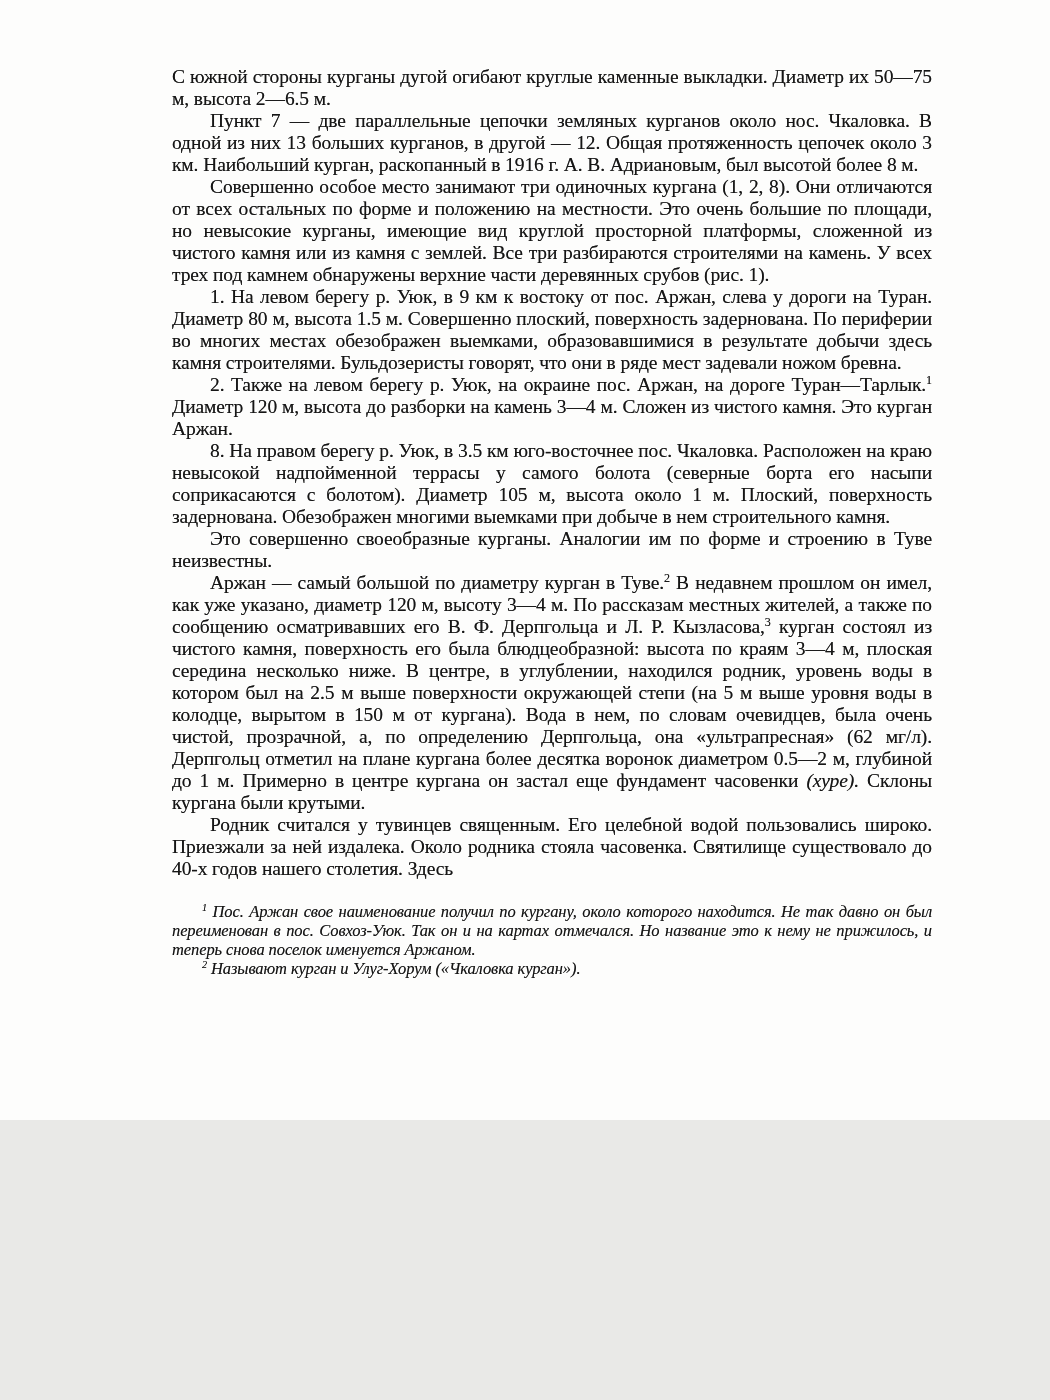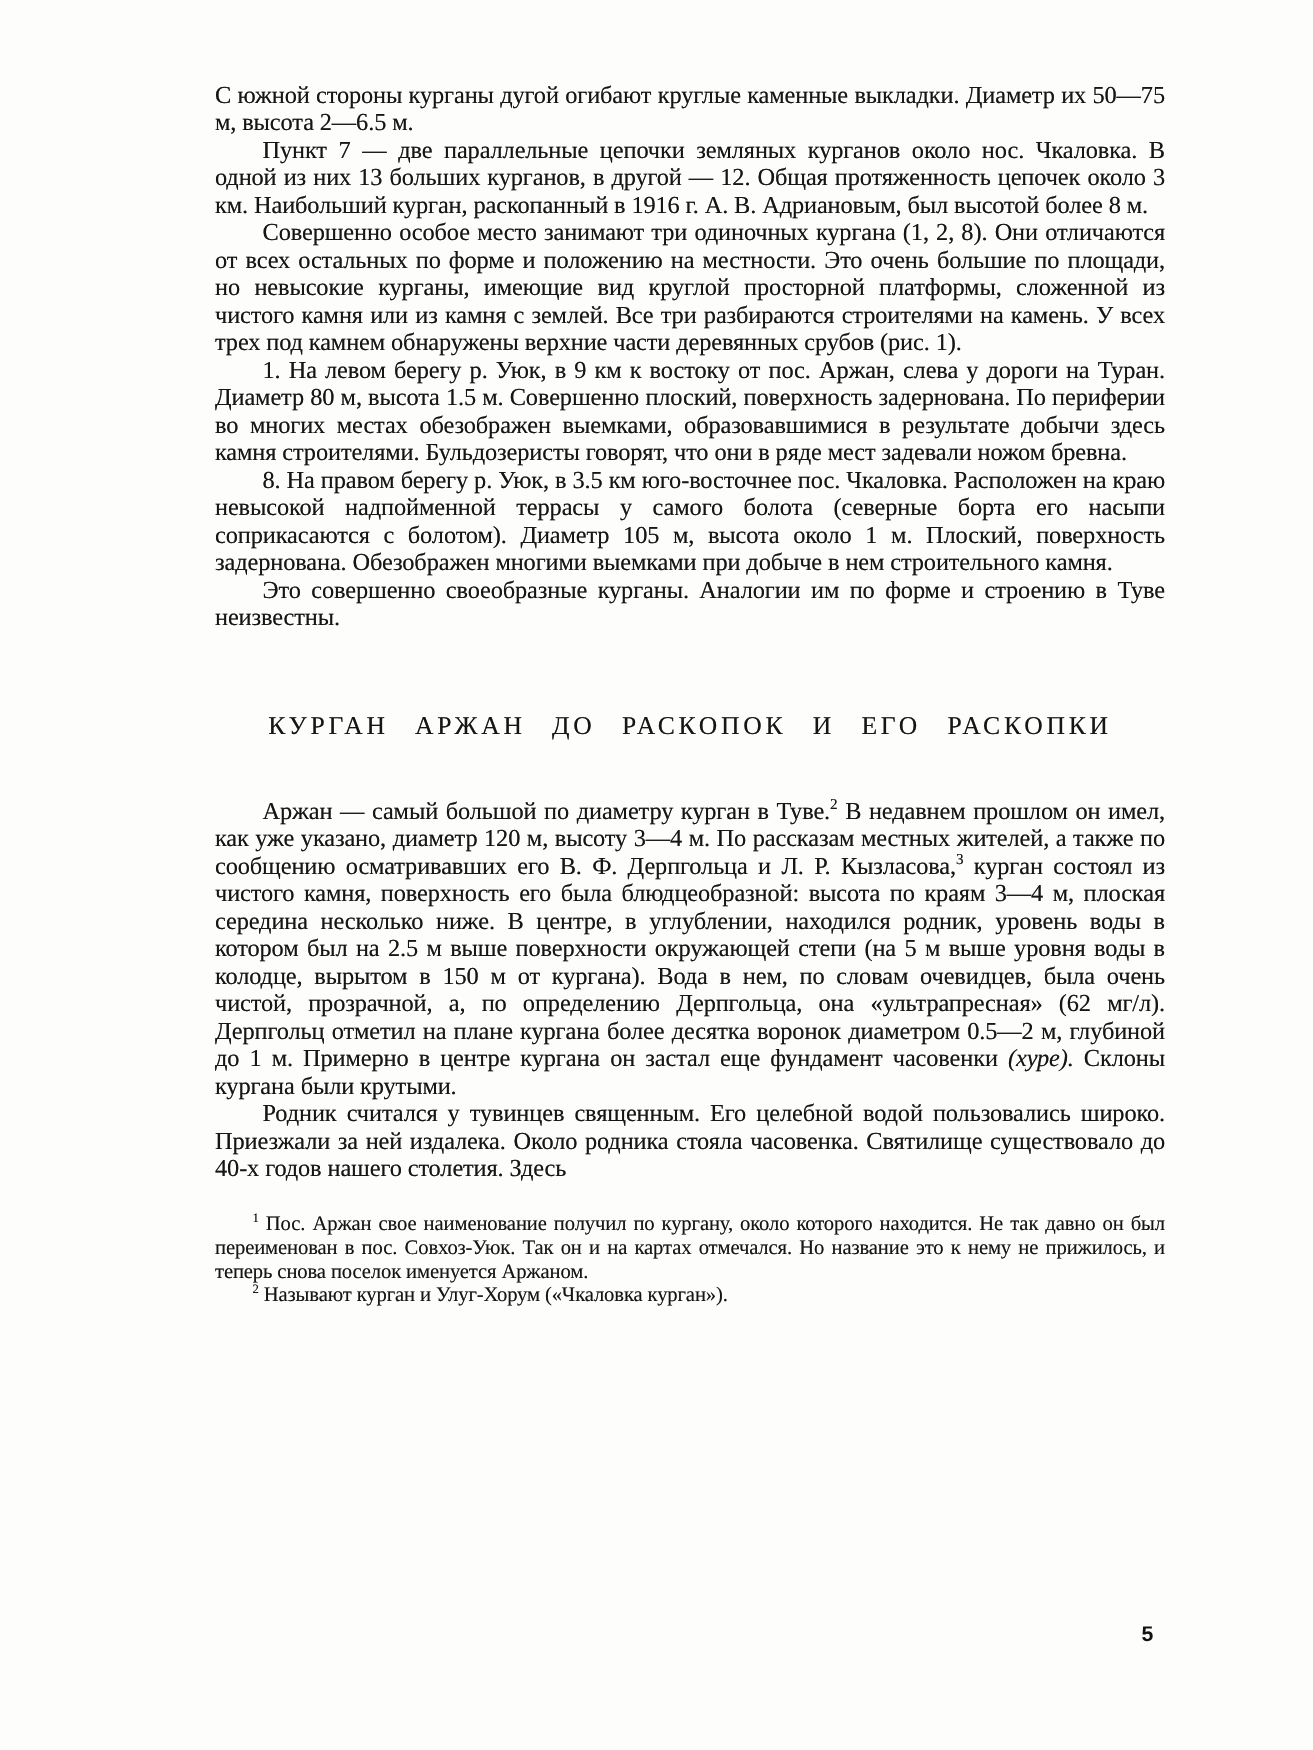--- a/index.html
+++ b/index.html
@@ -3,21 +3,21 @@
 <meta charset="utf-8">
 <style>
   html, body {
     margin: 0;
     padding: 0;
     background: #e9e9e7;
   }
   .page {
     position: relative;
     width: 1050px;
-    height: 1400px;
+    height: 1120px;
     margin: 0 auto;
     background: #fdfdfc;
     overflow: hidden;
     font-family: "Liberation Serif", "DejaVu Serif", serif;
     color: #161616;
   }
   .text-block {
     position: absolute;
     left: 172px;
     top: 66px;
@@ -45,20 +45,21 @@
     font-size: 20.5px;
     font-weight: normal;
     text-align: center;
     letter-spacing: 3px;
     word-spacing: 13px;
     white-space: nowrap;
     text-shadow: 0 0 0.5px rgba(0,0,0,0.5);
   }
   .footnotes {
     margin-top: 22px;
+    font-style: italic;
   }
   .footnotes p.fn {
     margin: 0;
     font-size: 16.5px;
     line-height: 19px;
     text-align: justify;
     text-indent: 30px;
     letter-spacing: -0.1px;
     text-shadow: 0 0 0.4px rgba(0,0,0,0.5);
   }
@@ -82,26 +83,26 @@
   <div class="text-block">
 
     <p class="body no-indent">С южной стороны курганы дугой огибают круглые каменные выкладки. Диаметр их 50—75 м, высота 2—6.5 м.</p>
 
     <p class="body">Пункт 7 — две параллельные цепочки земляных курганов около нос. Чкаловка. В одной из них 13 больших курганов, в другой — 12. Общая протяженность цепочек около 3 км. Наибольший курган, раскопанный в 1916 г. А. В. Адриановым, был высотой более 8 м.</p>
 
     <p class="body">Совершенно особое место занимают три одиночных кургана (1, 2, 8). Они отличаются от всех остальных по форме и положению на местности. Это очень большие по площади, но невысокие курганы, имеющие вид круглой просторной платформы, сложенной из чистого камня или из камня с землей. Все три разбираются строителями на камень. У всех трех под камнем обнаружены верхние части деревянных срубов (рис. 1).</p>
 
     <p class="body">1.  На левом берегу р. Уюк, в 9 км к востоку от пос. Аржан, слева у дороги на Туран. Диаметр 80 м, высота 1.5 м. Совершенно плоский, поверхность задернована. По периферии во многих местах обезображен выемками, образовавшимися в результате добычи здесь камня строителями. Бульдозеристы говорят, что они в ряде мест задевали ножом бревна.</p>
 
+    <p class="body"><span>2.  Также на левом берегу р. Уюк, на окраине пос. Аржан, на дороге Туран—Тарлык.</span><sup class="fnref">1</sup><span> Диаметр 120 м, высота до разборки на камень 3—4 м. Сложен из чистого камня. Это курган Аржан.</span></p>
 
     <p class="body">8. На правом берегу р. Уюк, в 3.5 км юго-восточнее пос. Чкаловка. Расположен на краю невысокой надпойменной террасы у самого болота (северные борта его насыпи соприкасаются с болотом). Диаметр 105 м, высота около 1 м. Плоский, поверхность задернована. Обезображен многими выемками при добыче в нем строительного камня.</p>
 
     <p class="body">Это совершенно своеобразные курганы. Аналогии им по форме и строению в Туве неизвестны.</p>
 
-    <h2 class="section-heading">КУРГАН АРЖАН ДО РАСКОПОК И ЕГО РАСКОПКИ</h2>
 
     <p class="body"><span>Аржан — самый большой по диаметру курган в Туве.</span><sup class="fnref">2</sup><span> В недавнем прошлом он имел, как уже указано, диаметр 120 м, высоту 3—4 м. По рассказам местных жителей, а также по сообщению осматривавших его В. Ф. Дерпгольца и Л. Р. Кызласова,</span><sup class="fnref">3</sup><span> курган состоял из чистого камня, поверхность его была блюдцеобразной: высота по краям 3—4 м, плоская середина несколько ниже. В центре, в углублении, находился родник, уровень воды в котором был на 2.5 м выше поверхности окружающей степи (на 5 м выше уровня воды в колодце, вырытом в 150 м от кургана). Вода в нем, по словам очевидцев, была очень чистой, прозрачной, а, по определению Дерпгольца, она «ультрапресная» (62 мг/л). Дерпгольц отметил на плане кургана более десятка воронок диаметром 0.5—2 м, глубиной до 1 м. Примерно в центре кургана он застал еще фундамент  часовенки </span><i class="hure">(хуре).</i><span> Склоны кургана были крутыми.</span></p>
 
     <p class="body">Родник считался у тувинцев священным. Его целебной водой пользовались широко. Приезжали за ней издалека. Около родника стояла часовенка. Святилище существовало до 40-х годов нашего столетия. Здесь</p>
 
     <div class="footnotes">
       <p class="fn"><sup class="fnref">1</sup><span> Пос. Аржан свое наименование получил по кургану, около которого находится. Не так давно он был переименован в пос. Совхоз-Уюк. Так он и на картах отмечался. Но название это к нему не прижилось, и теперь снова поселок именуется Аржаном.</span></p>
       <p class="fn"><sup class="fnref">2</sup><span> Называют курган и Улуг-Хорум («Чкаловка курган»).</span></p>
     </div>
 

